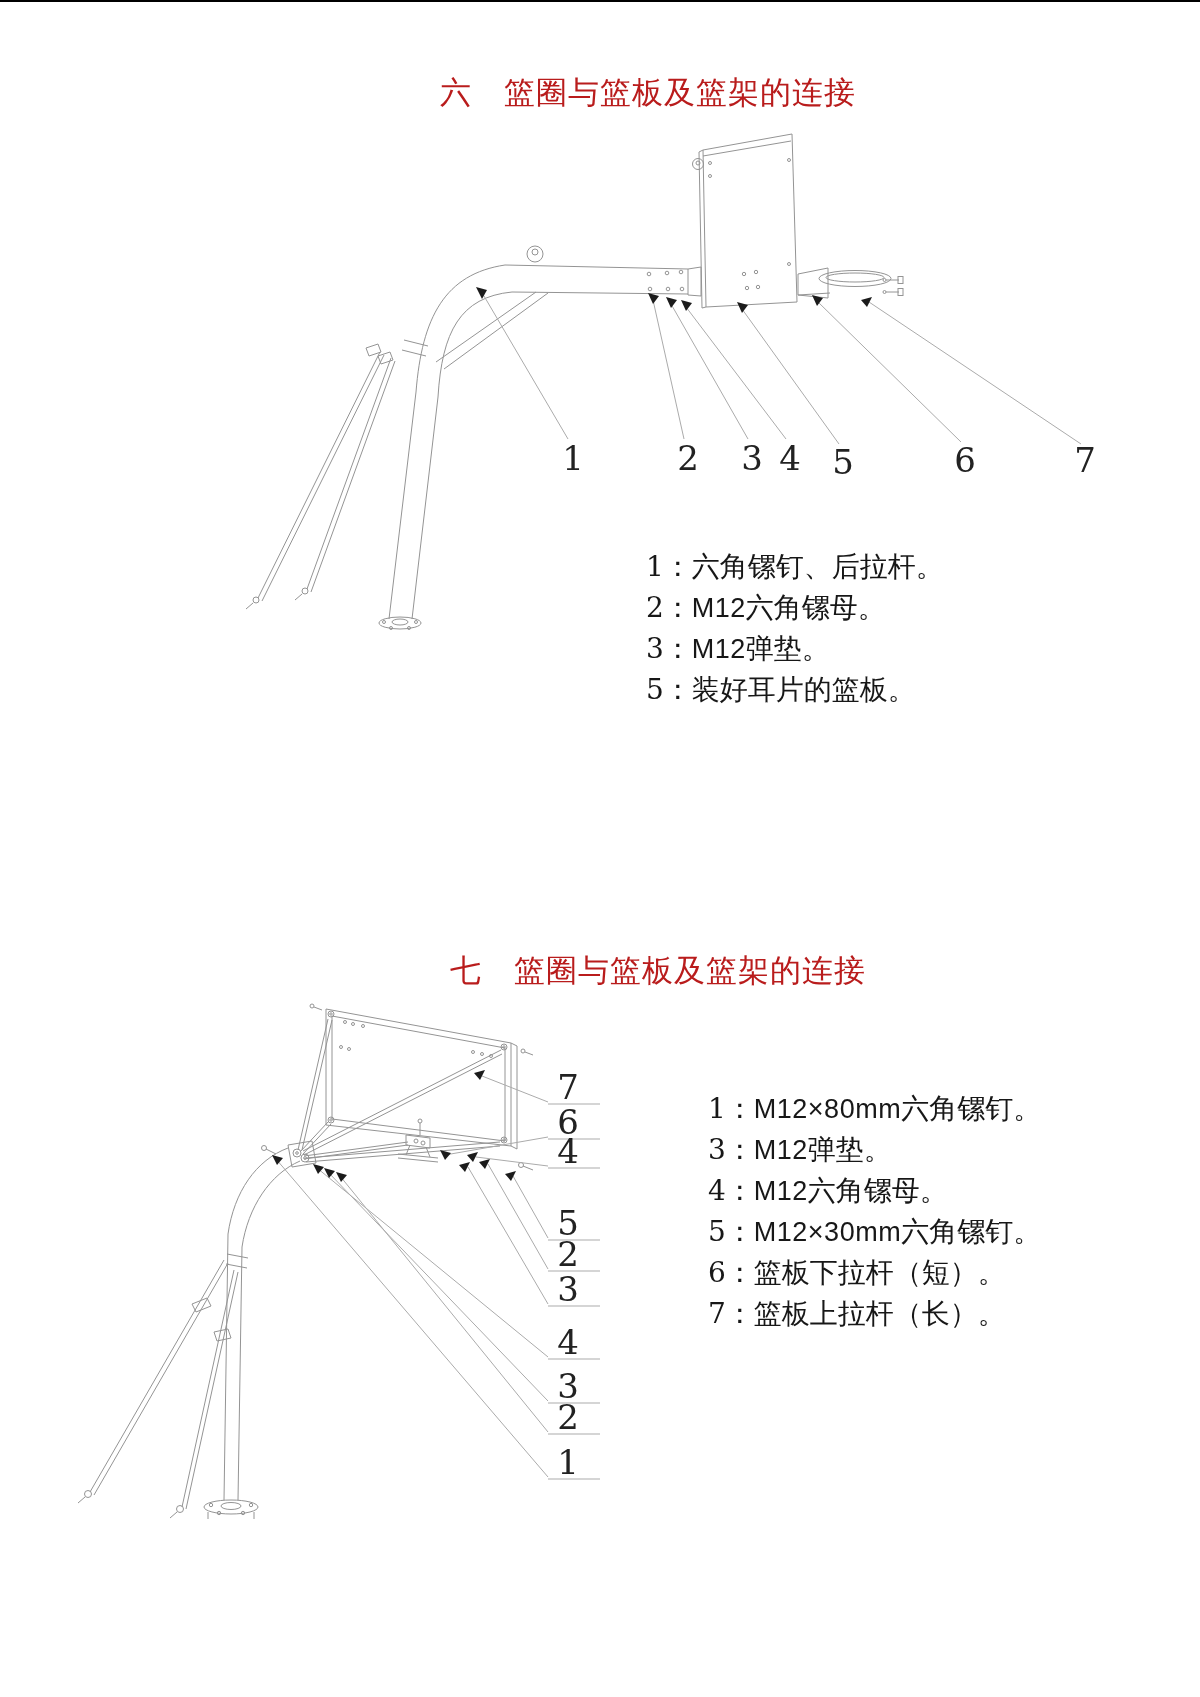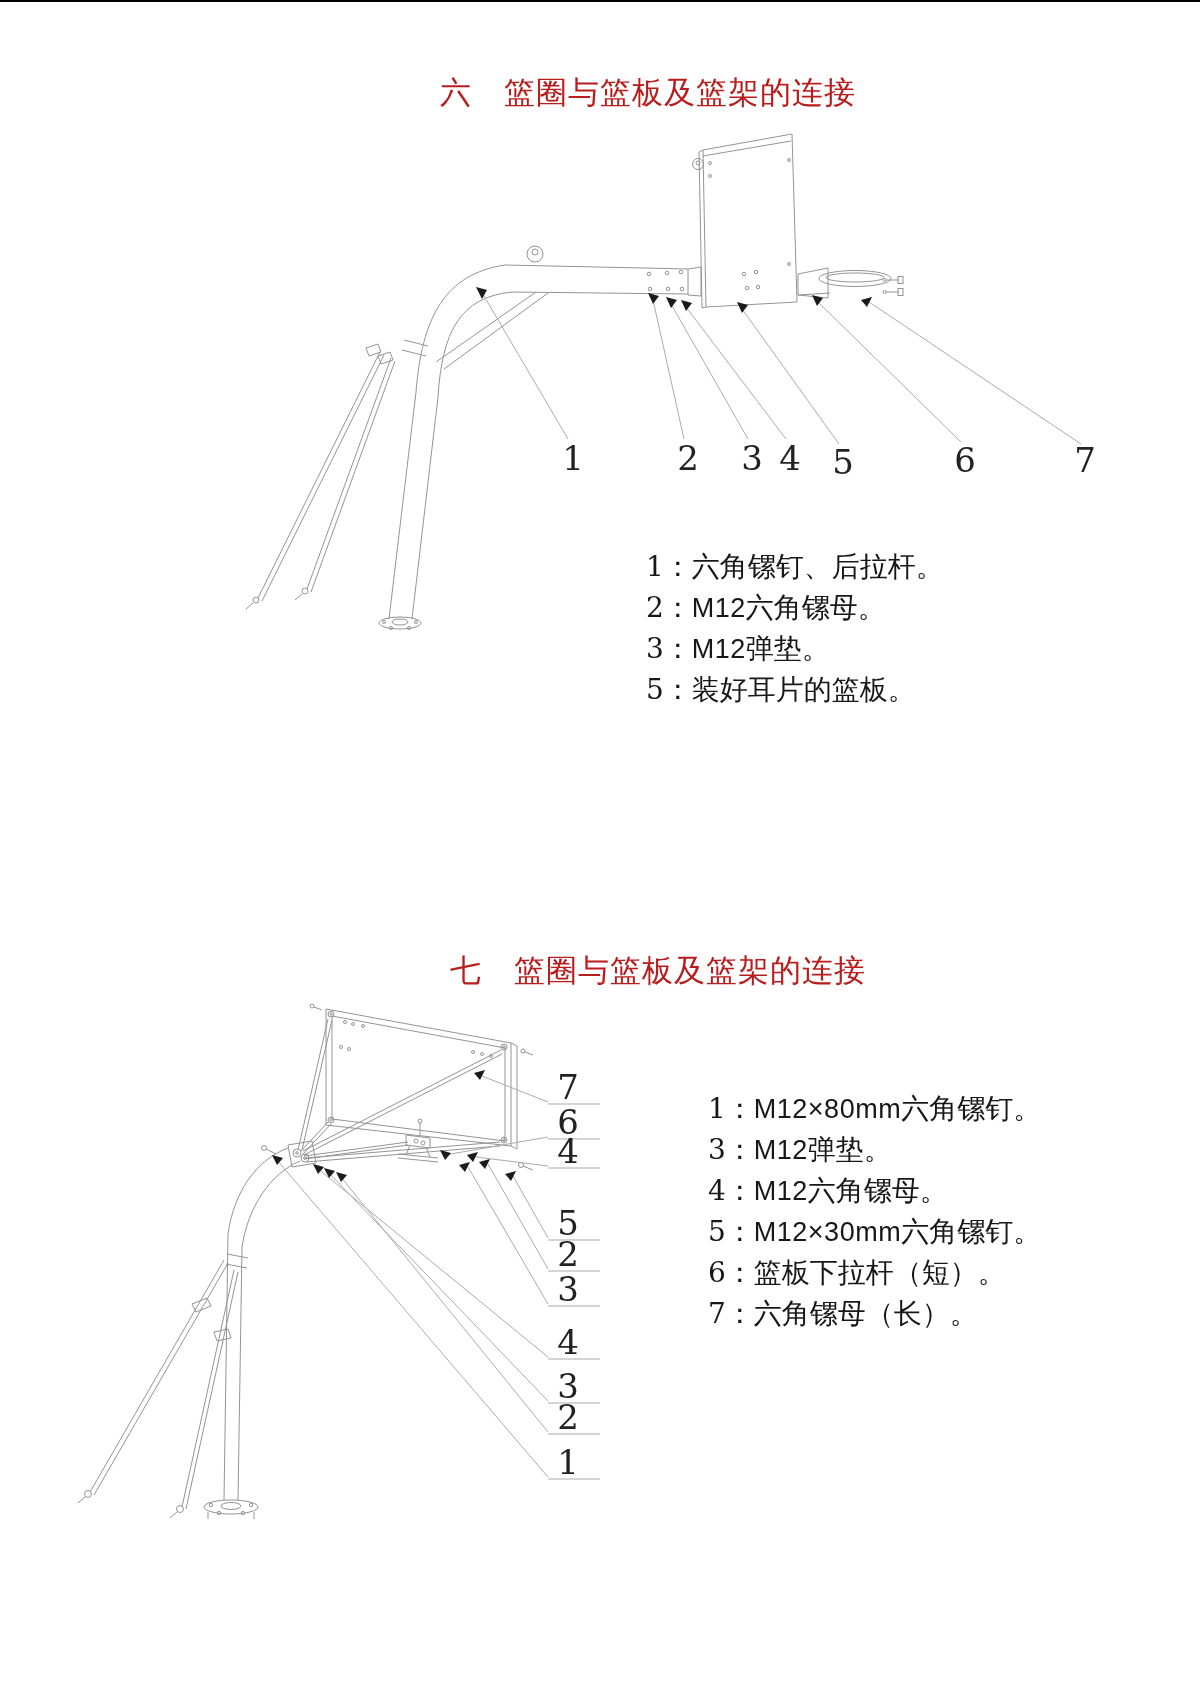--- a/index.html
+++ b/index.html
@@ -243,16 +243,16 @@
   <div class="co" style="left:555px; top:1365px;">3</div>
   <div class="co" style="left:555px; top:1396px;">2</div>
   <div class="co" style="left:555px; top:1441px;">1</div>
 
   <div class="legend" style="left:708px; top:1086px;">
     <div class="lrow"><span>1：</span><b>M12×80mm</b><span>六角镙钉。</span></div>
     <div class="lrow"><span>3：</span><b>M12</b><span>弹垫。</span></div>
     <div class="lrow"><span>4：</span><b>M12</b><span>六角镙母。</span></div>
     <div class="lrow"><span>5：</span><b>M12×30mm</b><span>六角镙钉。</span></div>
     <div class="lrow"><span>6：</span><b></b><span>篮板下拉杆（短）。</span></div>
-    <div class="lrow"><span>7：</span><b></b><span>六角镙母（长）。</span></div>
+    <div class="lrow"><span>7：</span><b></b><span>篮板上拉杆（长）。</span></div>
   </div>
 
 </div>
 
 </body></html>

